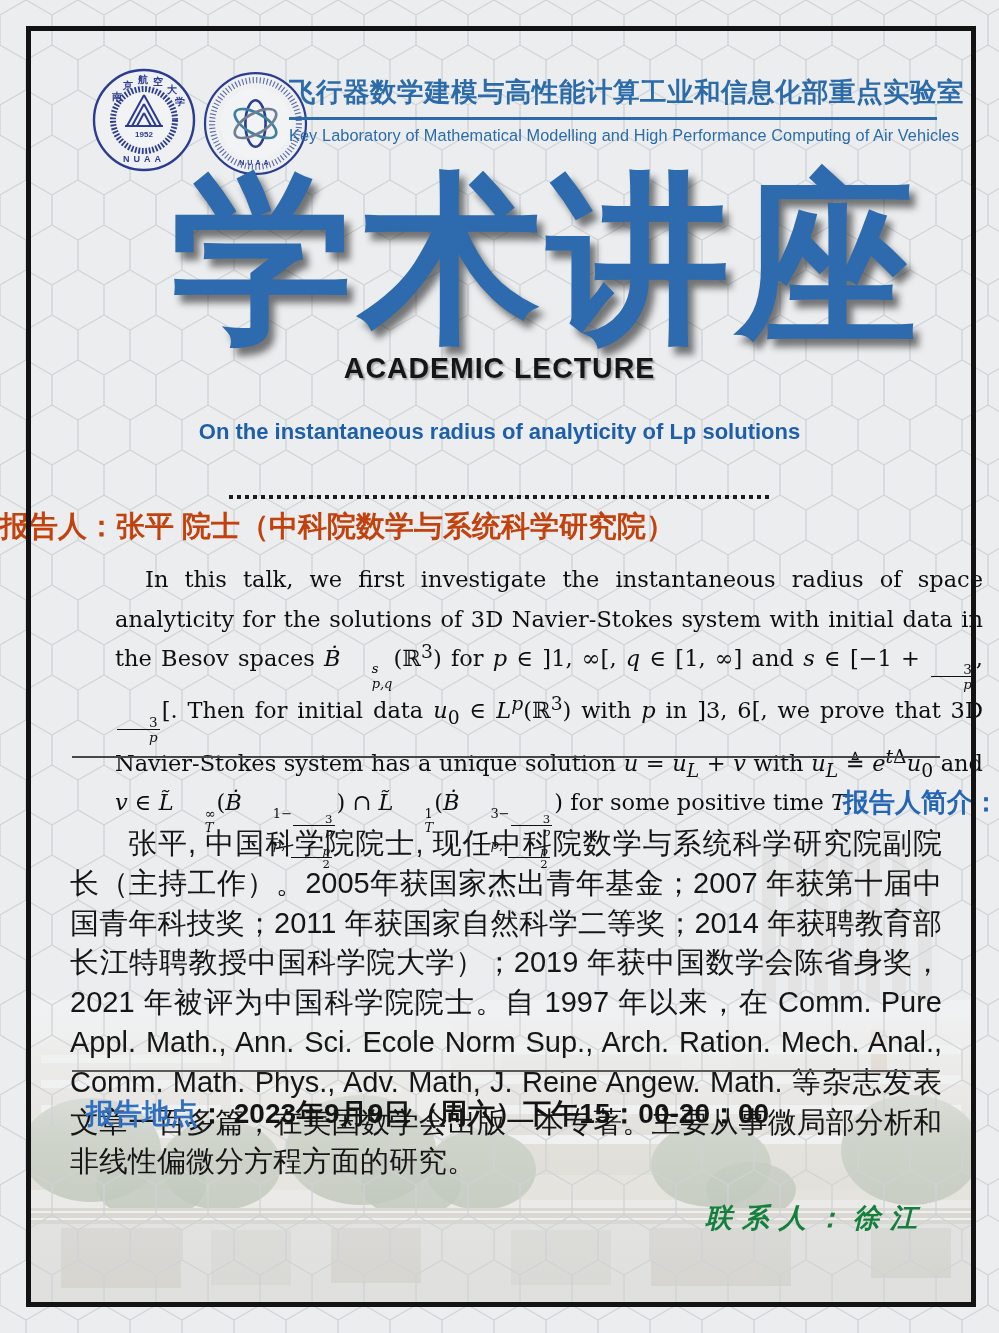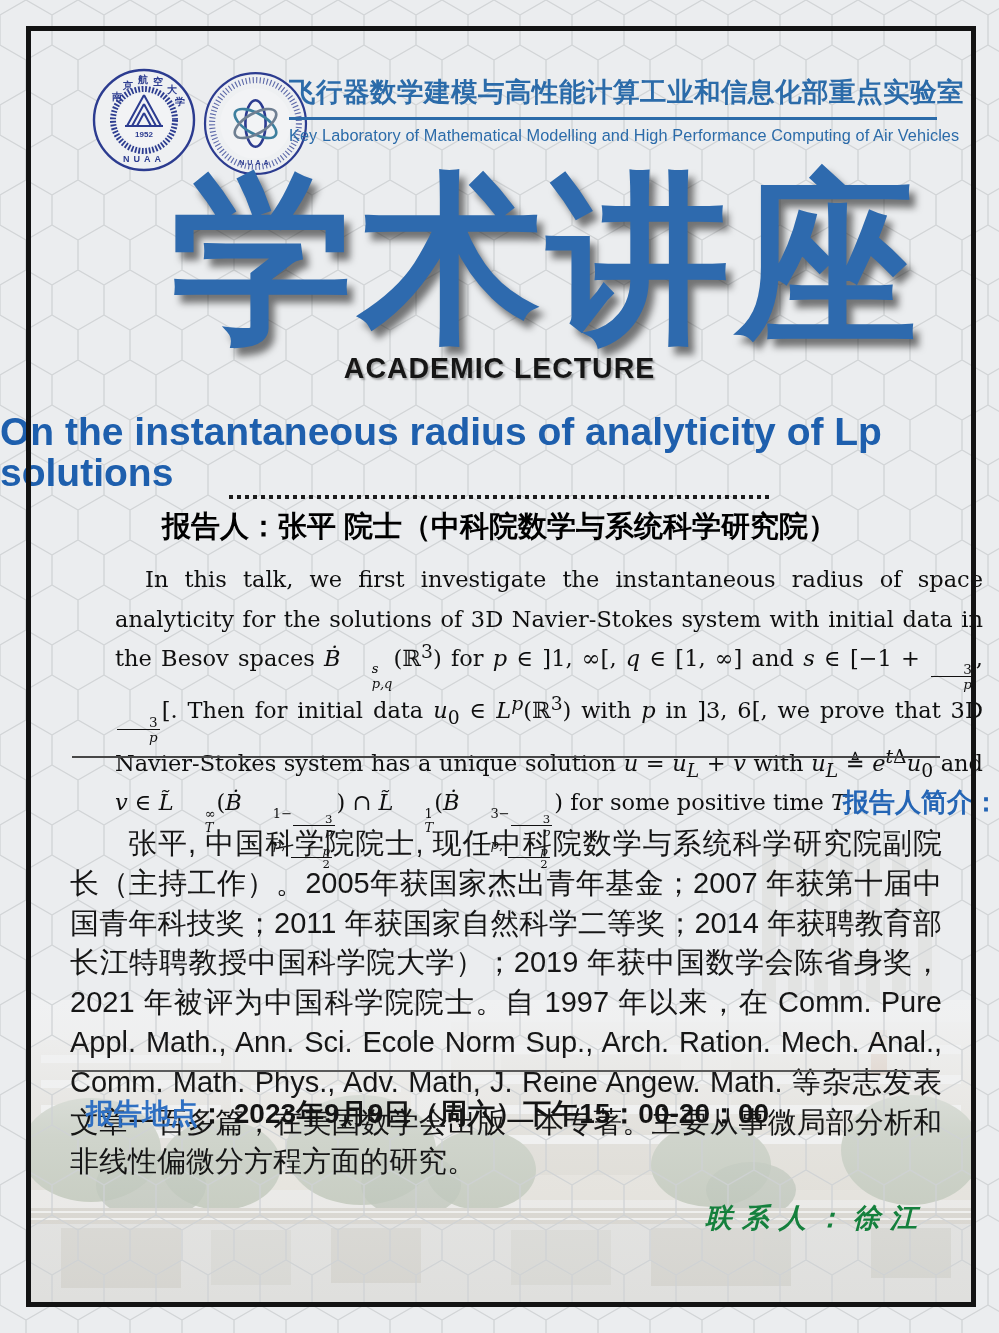--- a/index.html
+++ b/index.html
@@ -21,26 +21,26 @@
   .lab-rule{margin-top:7px;width:648px;height:2.5px;background:#2b6ba9;}
   .lab-en{margin-top:6px;font-size:16.3px;color:#2b6ba9;white-space:nowrap;letter-spacing:.1px;}
 
   .big-title{position:absolute;left:0;top:168px;width:999px;text-align:center;
      font-size:182px;font-weight:900;color:#2e6aae;letter-spacing:6px;line-height:1;
      text-shadow:6px 8px 7px rgba(15,15,15,.55);padding-left:48px;}
   .sub-title{position:absolute;left:0;top:351px;width:999px;text-align:center;
      font-size:30px;font-weight:800;color:#161616;letter-spacing:1px;
      text-shadow:2px 2px 2px rgba(0,0,0,.3);transform:scaleX(.95);}
 
-  .lecture-title{position:absolute;left:0;top:411px;width:999px;
-     font-size:39px;font-weight:700;color:#1e5fad;line-height:41px;}
+  .lecture-title{position:absolute;left:0;top:411px;width:999px;text-align:center;
+     font-size:22px;font-weight:700;color:#1e5fad;line-height:41px;}
   .dotted-sep{position:absolute;left:229px;top:495px;width:542px;height:4px;
      background:repeating-linear-gradient(90deg,#1c1c1c 0 4px,transparent 4px 8px);}
-  .speaker{position:absolute;left:0;top:507px;width:999px;text-align:center;
-     font-size:29px;font-weight:700;color:#000000;}
+  .speaker{position:absolute;left:0;top:507px;width:999px;
+     font-size:29px;font-weight:700;color:#c2410c;}
 
   .abstract{position:absolute;left:72px;top:560px;width:868px;
      font-family:"DejaVu Serif","Liberation Serif",serif;font-size:22.5px;line-height:39.5px;
      color:#0f0f0f;text-align:justify;text-indent:30px;margin-left:43px;}
   .abstract i{font-family:"DejaVu Serif",serif;}
   sup,sub{line-height:0;}
   .ss{display:inline-flex;flex-direction:column;align-items:flex-start;vertical-align:-.55em;
      font-size:.58em;line-height:1.12;margin:0 1px;}
   .ss-t,.ss-b{display:block;}
   .fr{display:inline-flex;flex-direction:column;align-items:center;vertical-align:-.6em;

